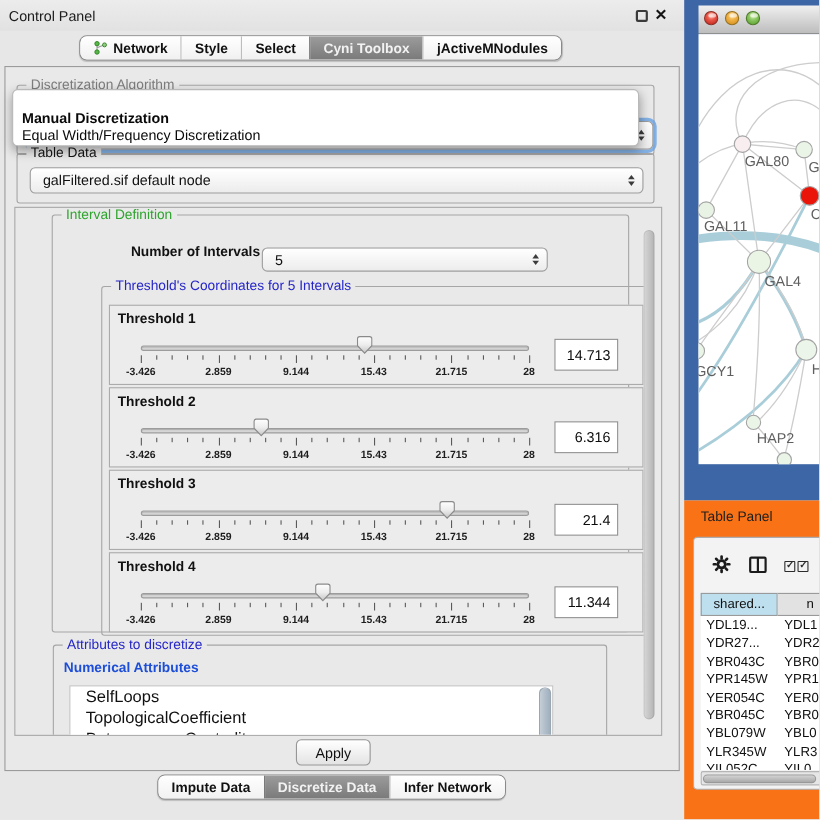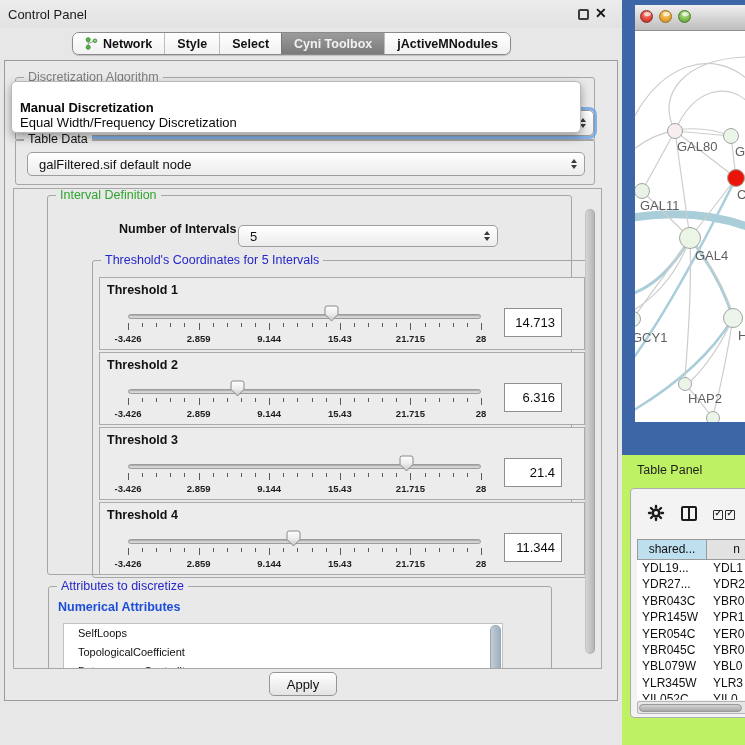--- a/index.html
+++ b/index.html
@@ -63,41 +63,41 @@
   .sl-ticks i { position:absolute; top:0; width:1px; background:#5A5A5A; }
   .sl-ticks i.minor { height:4px; }
   .sl-ticks i.major { height:7px; }
   .sl-ticklabels { position:absolute; left:28px; top:55px; width:353px; height:12px; }
   .sl-ticklabels span { position:absolute; transform:translateX(-50%); font-size:9.5px; font-weight:bold; color:#1d1d1d; white-space:nowrap; }
   .thr-value { position:absolute; left:404px; top:30px; width:58px; height:29px; background:#FFF; border:1px solid #8F8F8F; font-size:13px; color:#0c0c0c; text-align:right; line-height:27px; padding-right:6px; }
 
   .attr-group { left:34px; top:397px; width:504px; height:120px; }
   .na-label { position:absolute; left:9px; top:13px; font-size:12.5px; font-weight:bold; color:#1d4ed8; }
   .listbox { position:absolute; left:14px; top:36px; width:440px; height:80px; background:#FFF; border:1px solid #C2C2C2; }
-  .attr-item { height:19px; line-height:19px; padding-left:14px; font-size:11px; color:#101010; }
+  .attr-item { height:19px; line-height:19px; padding-left:14px; font-size:15px; color:#101010; }
   .list-vscroll { position:absolute; right:1px; top:1px; width:11px; height:76px; border-radius:5px; background:linear-gradient(to right,#C3CDD6,#9FB0BE); border:1px solid #9AA7B2; }
   .region-vscroll { position:absolute; left:571px; top:20px; width:10px; height:445px; border-radius:5px; background:linear-gradient(to right,#D8D8D8,#B3B3B3); box-shadow:inset 0 0 0 1px rgba(0,0,0,0.08); }
 
   .apply-btn { position:absolute; left:264px; top:611px; width:68px; height:24px; border:1px solid #969696; border-radius:5px; background:linear-gradient(#FFFFFF,#E3E3E3); font-size:13px; color:#111; font-family:inherit; }
 
   
   .net-frame { position:absolute; left:622px; top:0; width:123px; height:455px; background:#3C66A5; }
   .net-titlebar { position:absolute; left:13px; top:5px; width:110px; height:26px; background:linear-gradient(#F0F0F0,#BDBDBD); border-bottom:1px solid #8F8F8F; }
   .light { position:absolute; top:5px; width:13px; height:13px; border-radius:50%; }
   .light.red { left:5px; background:radial-gradient(circle at 50% 32%, #FBB3A5, #E9584A 40%, #CE3629 75%, #A8241A); border:1px solid #8E2C24; }
   .light.yellow { left:24px; background:radial-gradient(circle at 50% 32%, #FBE3A8, #F0B144 40%, #DD9A2B 75%, #A86E12); border:1px solid #96701E; }
   .light.green { left:43px; background:radial-gradient(circle at 50% 32%, #D6EFB2, #8CC763 40%, #6BAE3F 75%, #477F1F); border:1px solid #4E7A28; }
   .light::after { content:""; position:absolute; left:2.5px; top:1px; width:7px; height:4px; border-radius:50%; background:rgba(255,255,255,0.6); }
   .net-canvas { position:absolute; left:13px; top:31px; width:110px; height:391px; background:#FFF; overflow:hidden; }
   .edges { position:absolute; left:0; top:0; }
   .net-node { position:absolute; border-radius:50%; border:1px solid #A3A3A3; }
   .net-label { position:absolute; font-size:13px; color:#5F5F5F; white-space:nowrap; }
 
   
-  .tp-area { position:absolute; left:622px; top:455px; width:123px; height:290px; background:#bef264; }
+  .tp-area { position:absolute; left:622px; top:455px; width:123px; height:290px; background:#f97316; }
   .tp-title { position:absolute; left:15px; top:8px; font-size:12.5px; color:#1e1e1e; }
   .tp-panel { position:absolute; left:8px; top:33px; width:122px; height:230px; background:#F3F3F3; border:1px solid #ACACAC; border-radius:4px; }
   .gear-wrap { position:absolute; left:16px; top:15px; }
   .split-icon { position:absolute; left:50px; top:17px; width:16px; height:15px; border:2px solid #1b1b1b; border-radius:2px; }
   .split-icon::after { content:""; position:absolute; left:5px; top:-1px; width:2px; height:13px; background:#1b1b1b; }
   .cbx { position:absolute; top:21px; width:10px; height:10px; border:1.5px solid #2b2b2b; border-radius:1px; }
   .cbx.one { left:82px; } .cbx.two { left:94px; }
   .cbx::after { content:"\2713"; position:absolute; left:0.5px; top:-3px; font-size:9px; font-weight:bold; color:#2b2b2b; }
   .tp-header { position:absolute; left:6px; top:50px; height:21px; display:flex; }
   .tp-h { font-size:12px; color:#101010; text-align:center; line-height:19px; border:1px solid #9A9A9A; }
@@ -389,20 +389,31 @@
           <div class="list-vscroll"></div>
         </div>
       </div>
 
       <div class="region-vscroll"></div>
     </div>
 
     <button class="apply-btn">Apply</button>
   </div>
 
+  <div class="seg-tabs" id="bottom-tabs">
+      <span class="seg">
+        <b>Impute Data</b>
+      </span>
+      <span class="seg selected">
+        <b>Discretize Data</b>
+      </span>
+      <span class="seg">
+        <b>Infer Network</b>
+      </span>
+    </div>
 
   <div class="net-frame">
     <div class="net-titlebar">
       <span class="light red"></span>
       <span class="light yellow"></span>
       <span class="light green"></span>
     </div>
     <div class="net-canvas" id="net-canvas">
       <svg class="edges" width="110" height="391" viewBox="0 0 110 391">
         <g stroke="#A9CEDA" fill="none" stroke-linecap="round">

